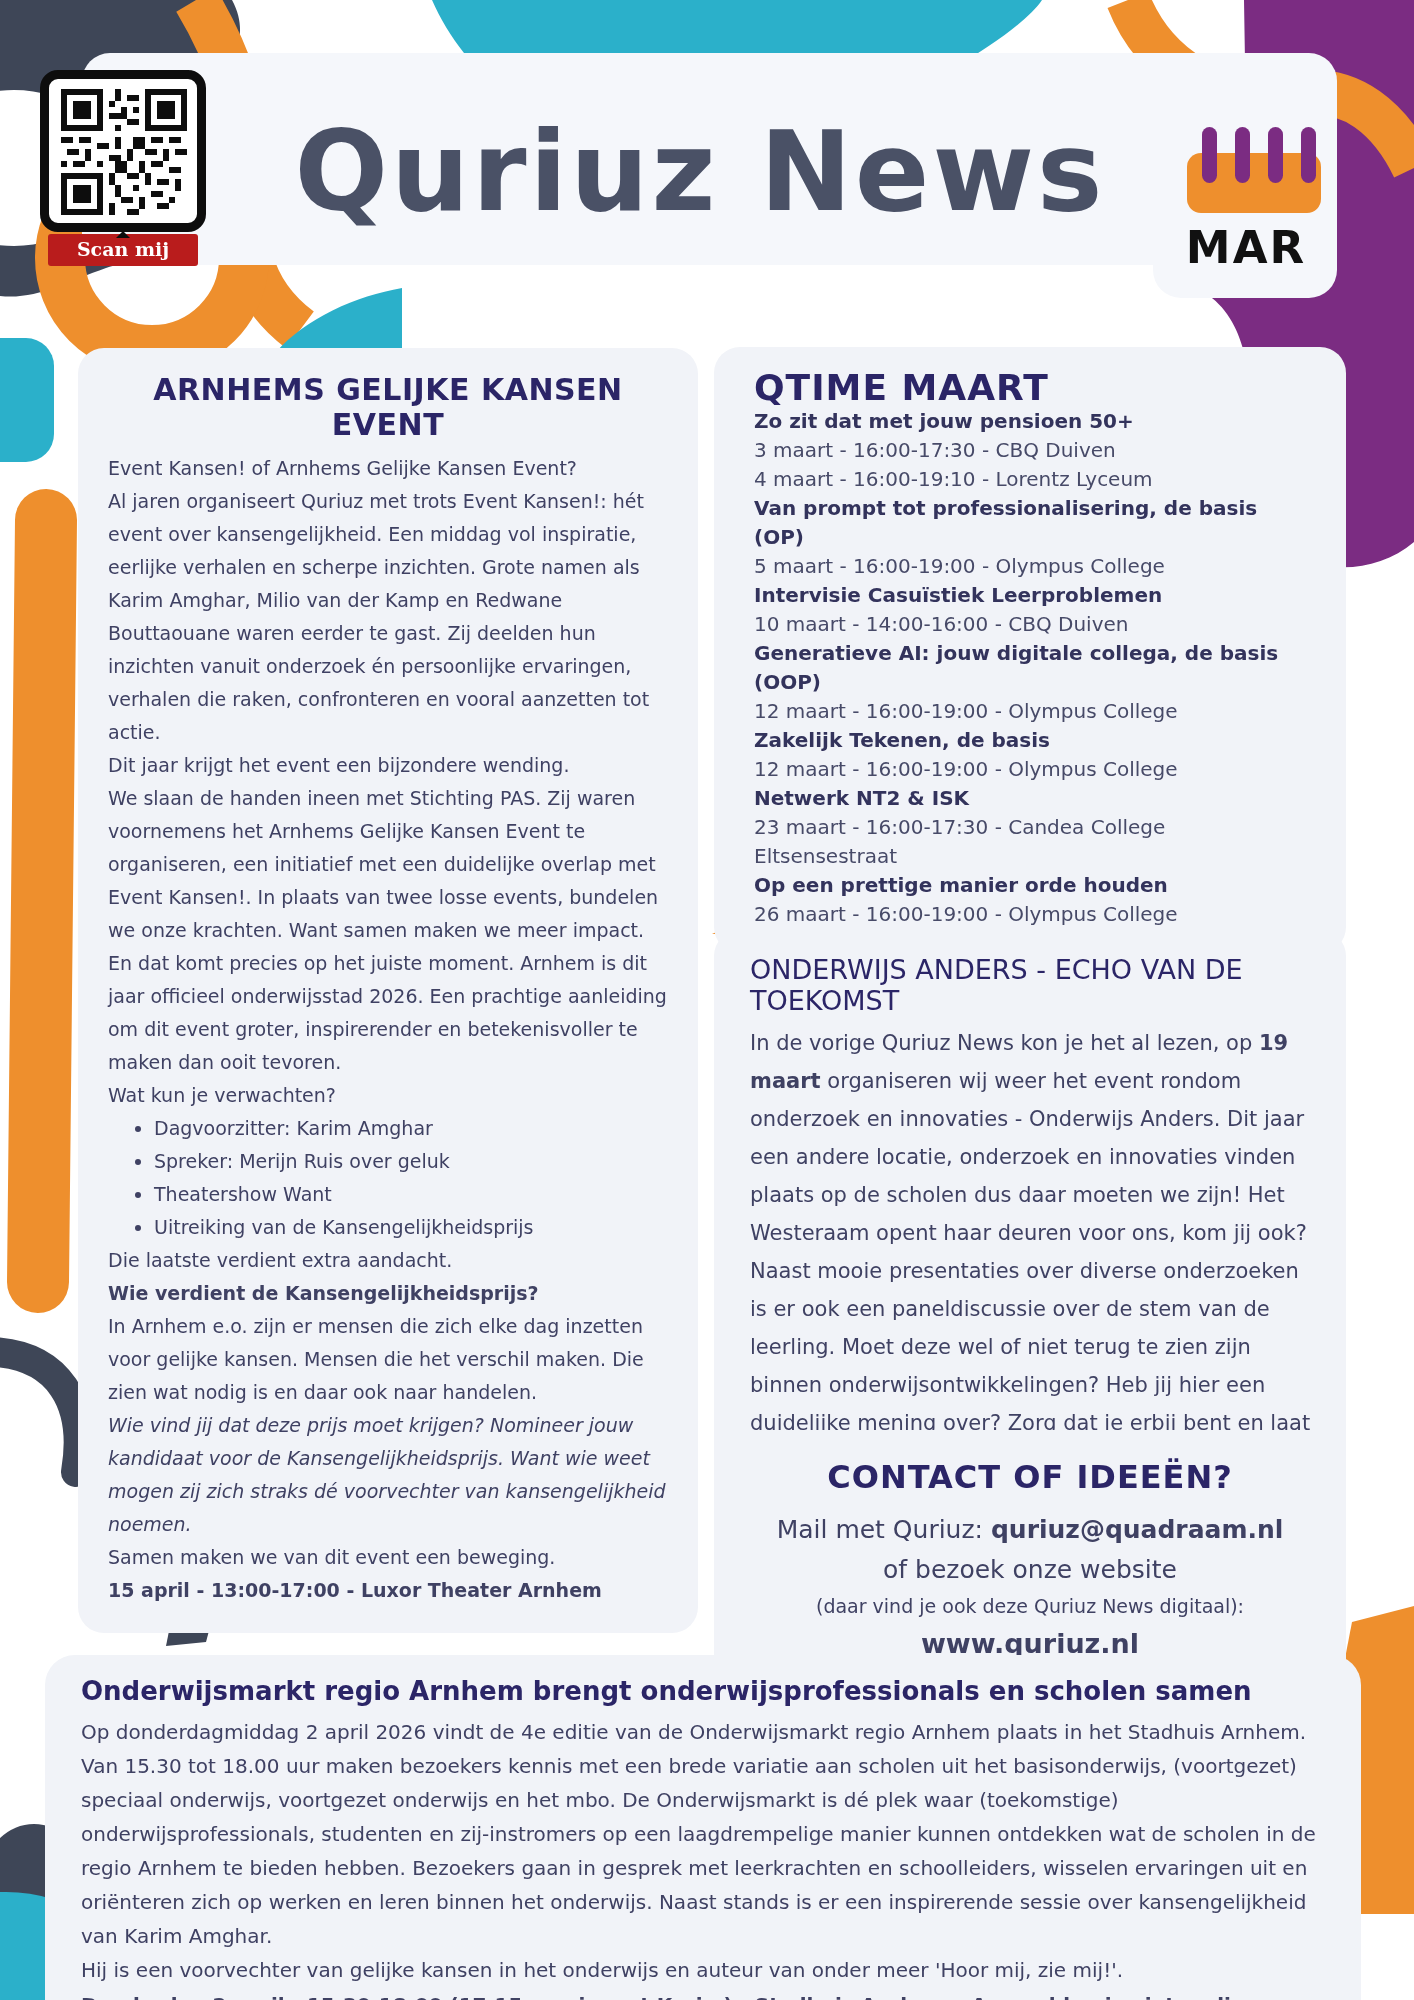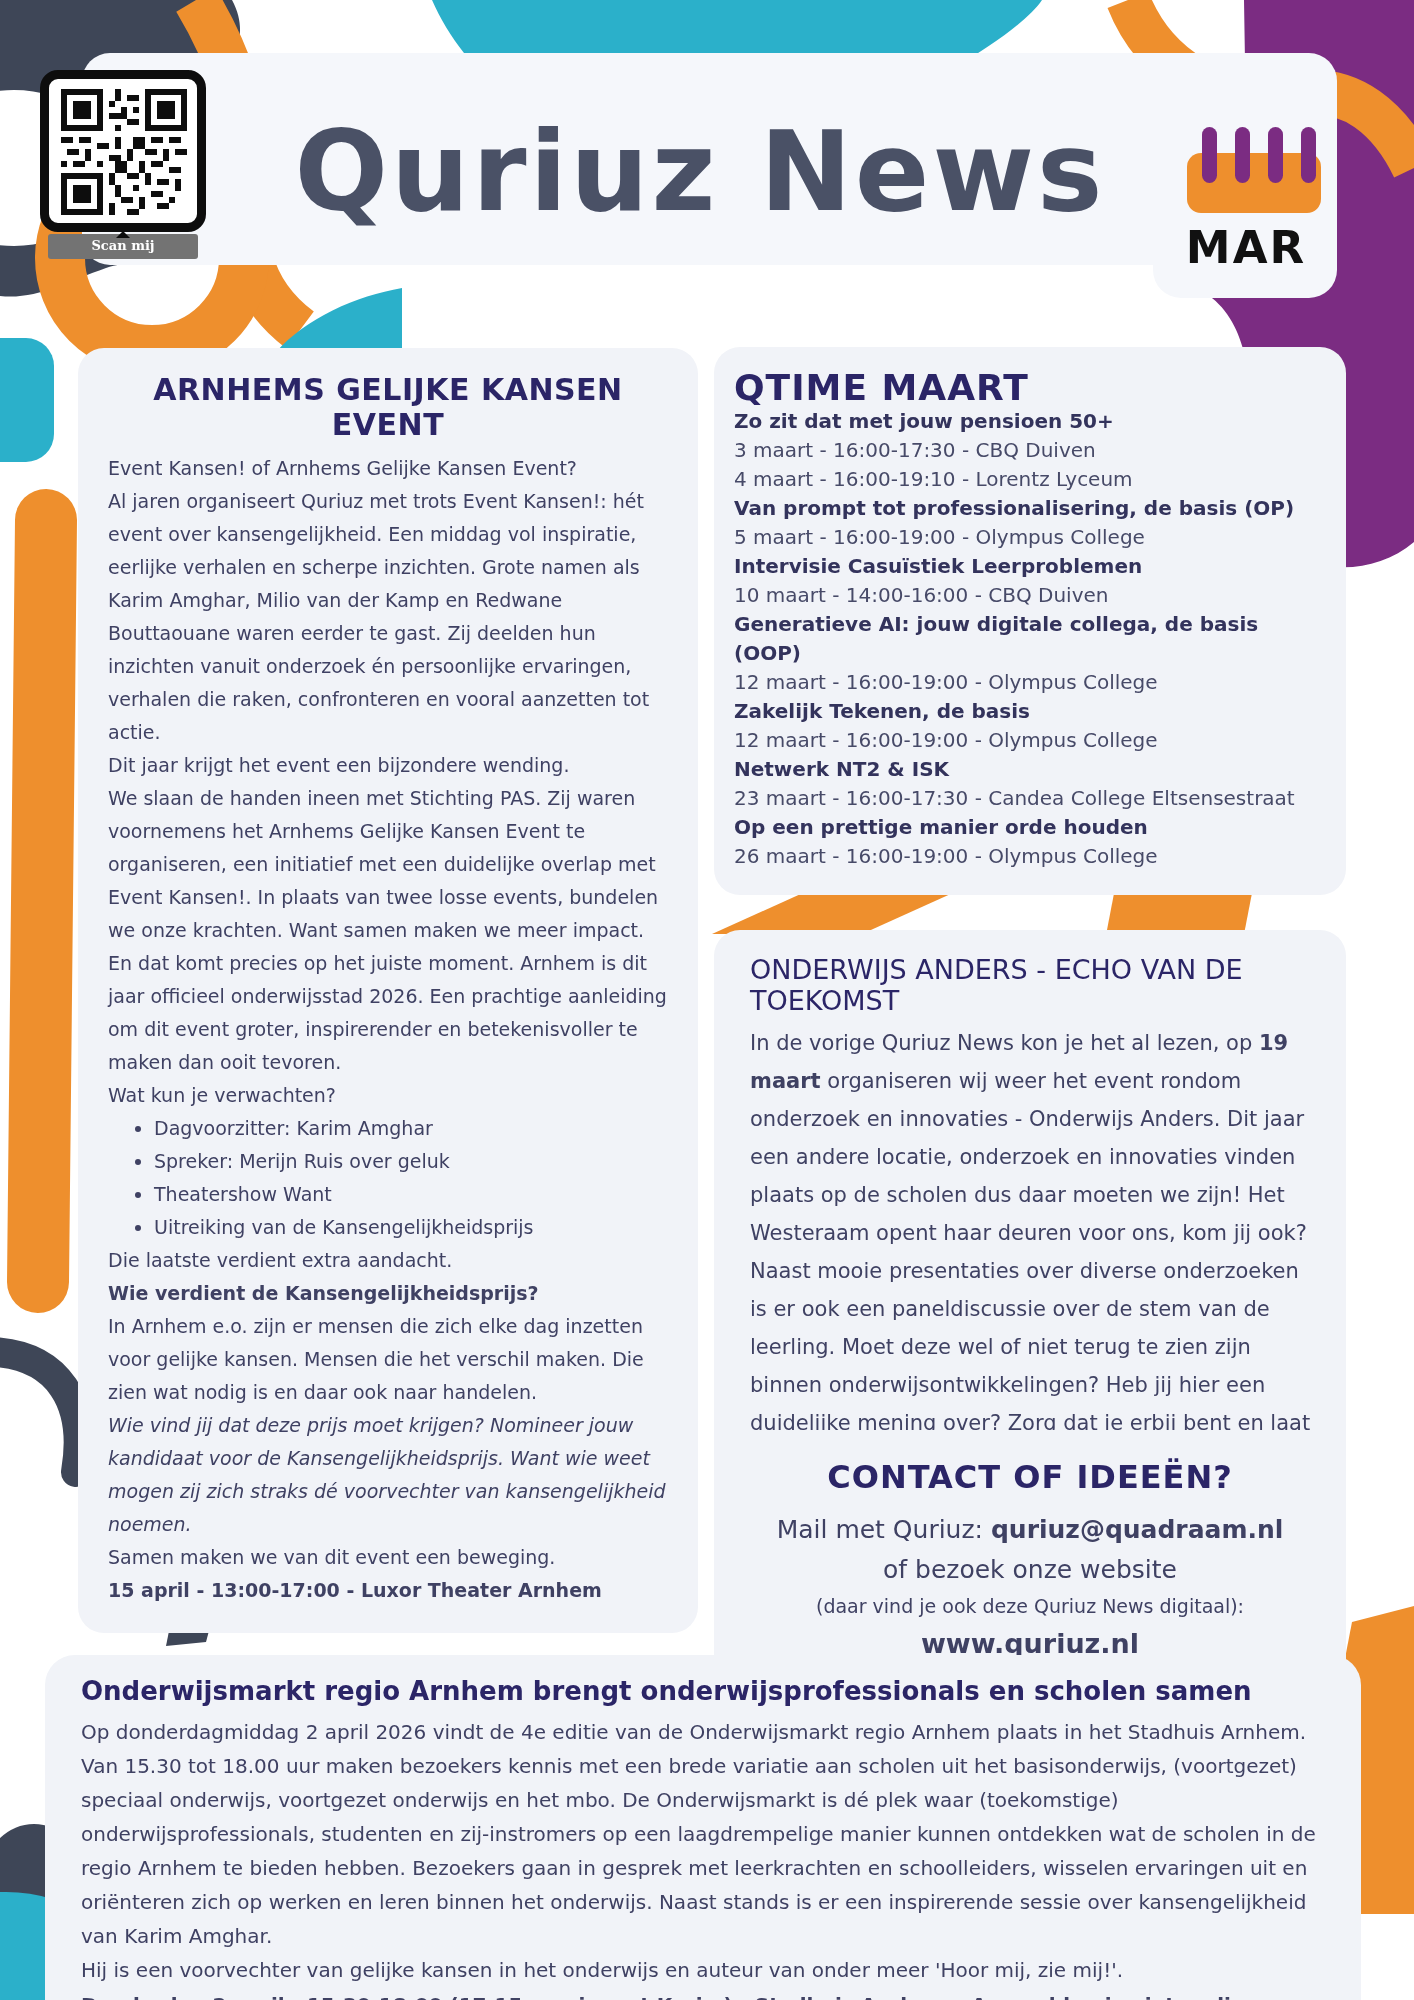--- a/index.html
+++ b/index.html
@@ -12,41 +12,41 @@
   .page{position:relative;width:1414px;height:2000px;background:#ffffff;overflow:hidden;}
   .decor{position:absolute;inset:0;z-index:0;}
   .card{position:absolute;background:var(--card);border-radius:28px;z-index:2;}
   .panel{position:absolute;background:var(--panel);border-radius:26px;z-index:1;}
 
   
   .title{position:absolute;left:235px;top:108px;width:930px;text-align:center;z-index:3;
          font-size:110px;font-weight:bold;color:var(--headerText);letter-spacing:3px;}
   .qr-wrap{position:absolute;left:40px;top:70px;width:166px;z-index:3;}
   .qr-box{background:#fff;border:9px solid #0d0d0d;border-radius:18px;padding:10px;width:166px;height:162px;}
-  .qr-label{position:relative;margin:0 auto;margin-top:2px;width:150px;background:#737373;color:#fff;
-            text-align:center;font-family:"DejaVu Serif",serif;font-weight:bold;font-size:13px;
+  .qr-label{position:relative;margin:0 auto;margin-top:2px;width:150px;background:#b91c1c;color:#fff;
+            text-align:center;font-family:"DejaVu Serif",serif;font-weight:bold;font-size:19px;
             padding:4px 0 6px 0;border-radius:3px;}
   .qr-label:before{content:"";position:absolute;top:-10px;left:68px;border:7px solid transparent;border-bottom-color:#0d0d0d;}
   .cal{position:absolute;left:1155px;top:53px;width:182px;height:245px;z-index:3;}
   .cal-bar{position:absolute;left:32px;top:100px;width:134px;height:60px;background:var(--orange);border-radius:14px;}
   .cal-peg{position:absolute;top:74px;width:15px;height:56px;background:var(--purple);border-radius:8px;}
   .cal-month{position:absolute;left:0;top:168px;width:182px;text-align:center;font-size:45px;
              font-weight:800;letter-spacing:2px;color:var(--black);}
 
   
   .left-panel{left:78px;top:348px;width:620px;padding:24px 30px 26px 30px;}
   .left-title{text-align:center;font-size:30px;font-weight:800;color:var(--indigo);letter-spacing:0.5px;margin-bottom:10px;}
   .left-panel p{font-size:19px;line-height:33px;color:var(--body);}
   .left-panel ul{list-style:disc;margin-left:46px;}
   .left-panel li{font-size:19px;line-height:33px;color:var(--body);}
   .bold-line{font-weight:bold;}
   .italic-block{font-style:italic;}
 
   
-  .qtime-panel{left:714px;top:347px;width:632px;padding:22px 34px 24px 20px;}
+  .qtime-panel{left:714px;top:347px;width:632px;padding:22px 34px 24px 40px;}
   .qtime-title{font-size:36px;font-weight:800;color:var(--indigo);letter-spacing:1px;line-height:38px;}
   .qtime-item .ev-name{font-size:20px;font-weight:bold;color:#33335c;line-height:29px;}
   .qtime-item .ev-details{font-size:20px;color:#474a68;line-height:29px;}
 
   
   .oa-panel{left:714px;top:930px;width:632px;padding:24px 32px 26px 36px;}
   .oa-title{font-size:27px;font-weight:400;color:var(--indigo);margin-bottom:8px;}
   .oa-body{font-size:21px;line-height:38px;color:var(--body);}
   .oa-date{font-size:21px;line-height:38px;font-weight:bold;color:var(--body);}
 

